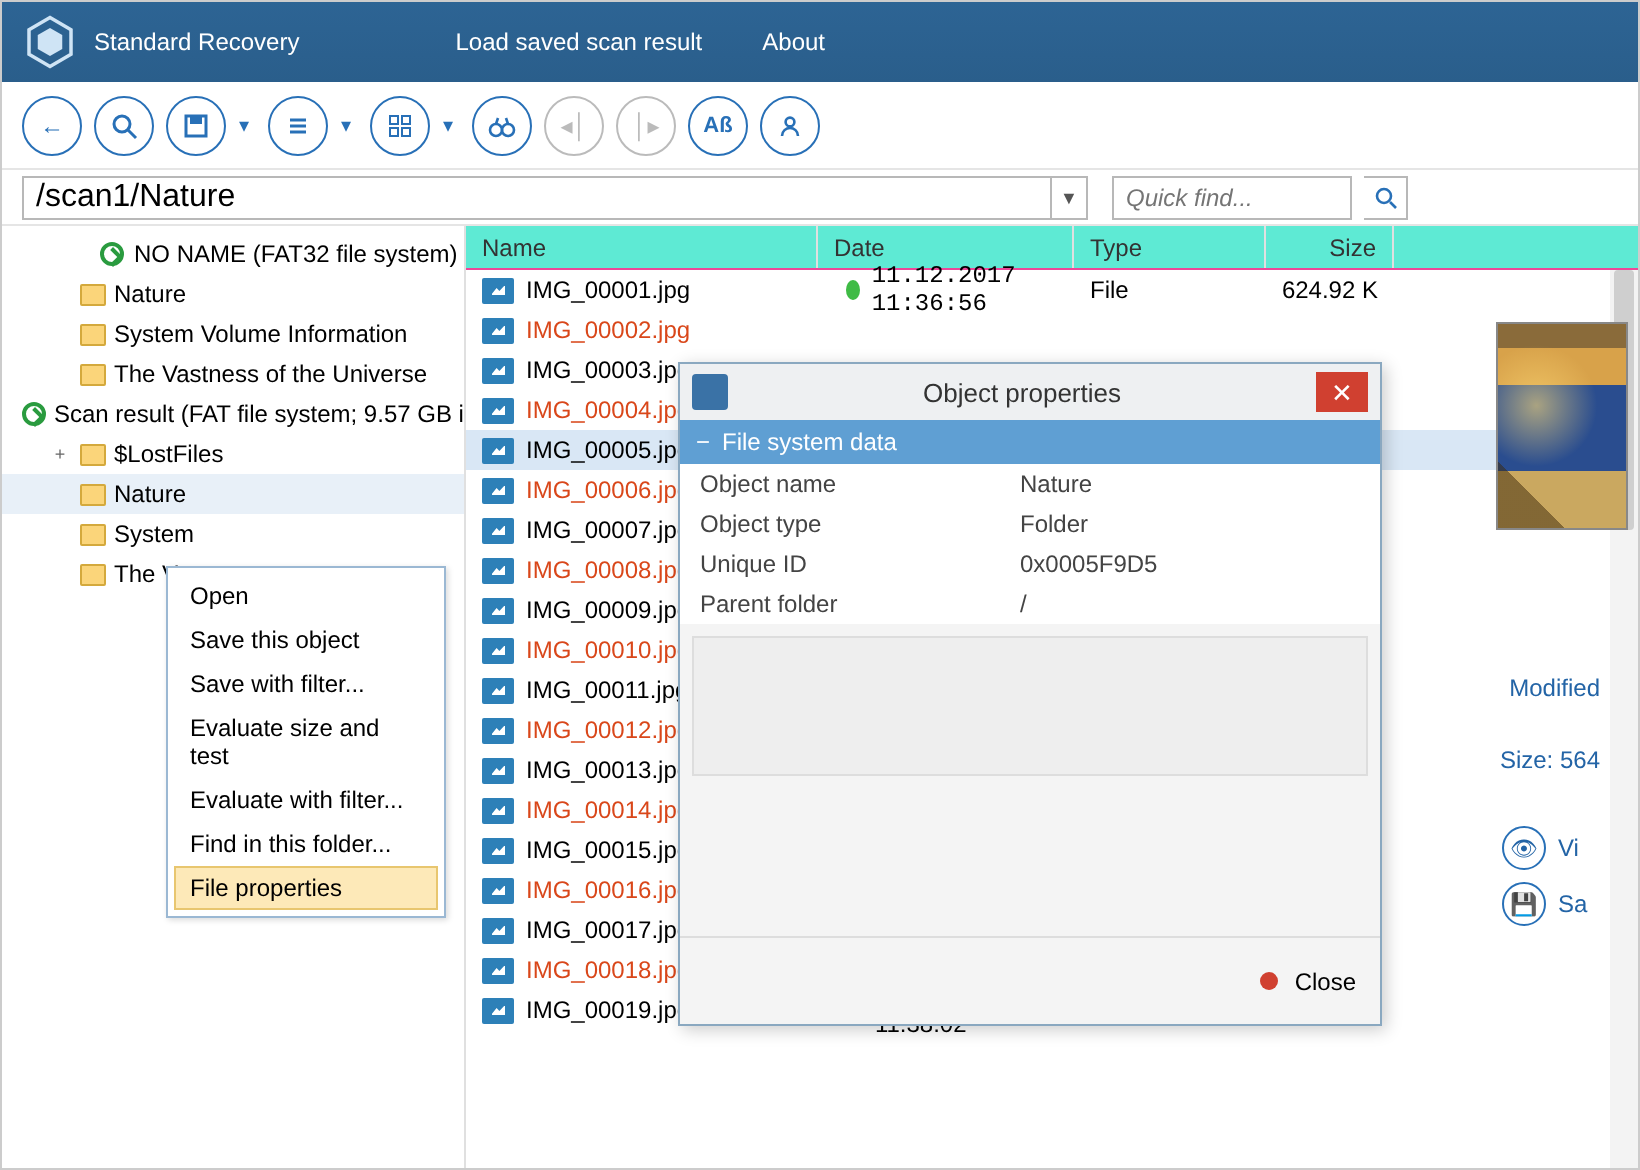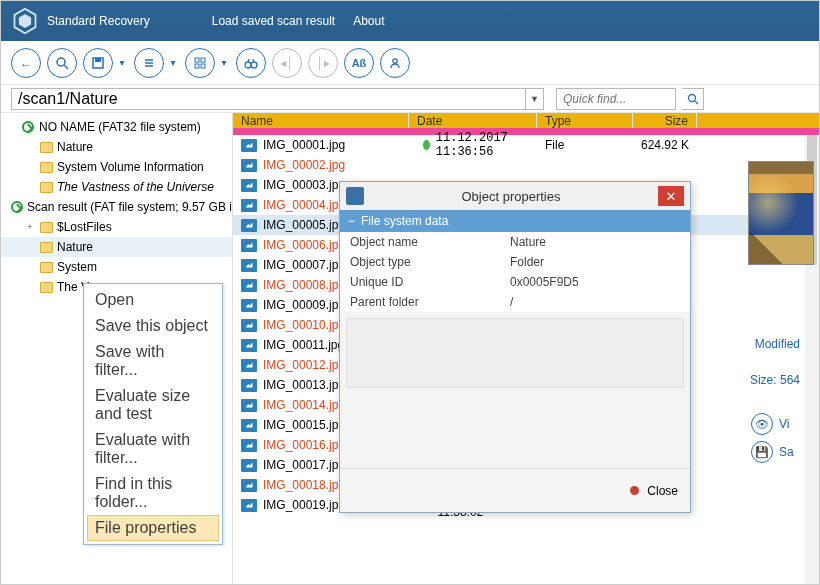--- a/index.html
+++ b/index.html
@@ -1,20 +1,20 @@
 <!DOCTYPE html>
 <html><head>
 <meta charset="utf-8">
 <style>
 *{box-sizing:border-box;margin:0;padding:0;font-family:"Segoe UI",Tahoma,sans-serif;font-size:12px}
 body{width:820px;height:585px;overflow:hidden;background:#fff;border:1px solid #ccc;position:relative}
 .header{background:linear-gradient(#2d6494,#2a5e8b);height:40px;display:flex;align-items:center;padding:0 10px;color:#fff}
 .header .logo{display:flex;align-items:center;gap:8px;font-size:17px;font-weight:400}
 .header .logo svg{width:28px;height:28px}
-.header .menu{display:flex;gap:18px;margin-left:62px;font-size:14px}
+.header .menu{display:flex;gap:30px;margin-left:78px;font-size:14px}
 .header .menu span{cursor:pointer}
 .toolbar{height:44px;display:flex;align-items:center;padding:0 10px;gap:6px;border-bottom:1px solid #e5e5e5;background:#fff}
 .tbtn{width:30px;height:30px;border:1.5px solid #2870b7;border-radius:50%;display:flex;align-items:center;justify-content:center;color:#2870b7;cursor:pointer;background:#fff}
 .tbtn.dis{border-color:#bbb;color:#bbb}
 .tdrop{width:12px;height:30px;display:flex;align-items:center;justify-content:center;color:#2870b7;cursor:pointer;margin-left:-3px}
 .tdrop::after{content:"▾";font-size:10px}
 .pathbar{height:28px;display:flex;align-items:center;padding:0 10px;gap:6px;border-bottom:1px solid #e5e5e5}
 .pathbar input.path{flex:0 0 515px;height:22px;border:1px solid #b8b8b8;padding:0 6px;font-size:16px}
 .pathbar .pdrop{width:18px;height:22px;border:1px solid #b8b8b8;border-left:none;display:flex;align-items:center;justify-content:center;font-size:9px;margin-left:-6px;color:#555;cursor:pointer}
 .pathbar .qf{width:120px;height:22px;border:1px solid #b8b8b8;padding:0 6px;font-style:italic;color:#888;margin-left:6px}
@@ -22,35 +22,35 @@
 .main{display:flex;height:calc(100% - 112px)}
 .tree{width:232px;border-right:1px solid #e0e0e0;padding:4px 0;overflow:hidden;position:relative}
 .trow{display:flex;align-items:center;height:20px;padding-left:6px;gap:4px;white-space:nowrap;cursor:pointer}
 .trow .exp{width:10px;font-size:9px;color:#666;text-align:center}
 .trow .ico{width:14px;display:flex;align-items:center;justify-content:center}
 .folder-ico{width:13px;height:11px;background:#fbd57a;border:1px solid #d4a93c;border-radius:1px}
 .disk-ico{width:12px;height:12px;border:2px solid #2a9b3f;border-radius:50%;position:relative}
 .disk-ico::after{content:"";position:absolute;width:5px;height:5px;border-top:2px solid #2a9b3f;border-right:2px solid #2a9b3f;transform:rotate(45deg);top:2px;left:1px}
 .trow.sel{background:#e8f0f8}
 .files{flex:1;overflow:hidden;position:relative}
-.fhdr{display:flex;height:22px;align-items:center;border-bottom:7px solid #ec4899;background:#eab308;font-size:12px;color:#333}
+.fhdr{display:flex;height:22px;align-items:center;border-bottom:1px solid #ec4899;background:#5eead4;font-size:12px;color:#333}
 .fhdr div{padding:0 8px;border-right:1px solid #e0e0e0;height:100%;display:flex;align-items:center}
 .c-name{width:176px}.c-date{width:128px}.c-type{width:96px}.c-size{width:64px;justify-content:flex-end}
 .frow{display:flex;height:20px;align-items:center;font-size:12px}
 .frow .c-name{display:flex;align-items:center;gap:6px;padding-left:8px}
 .frow .img-ico{width:16px;height:13px;background:#2d80b8;border-radius:1px;display:flex;align-items:center;justify-content:center}
 .frow .img-ico::after{content:"";width:7px;height:5px;background:#fff;clip-path:polygon(0 100%,40% 30%,60% 60%,100% 0,100% 100%)}
 .frow .dot{width:10px;height:10px;border-radius:50%;margin-left:6px}
 .frow .dot.g{background:#3fbb45}.frow .dot.y{background:#f7c948}
 .frow.red{color:#d9471a}
 .frow .c-date,.frow .c-type{padding:0 8px}
 .frow .c-size{padding-right:8px;text-align:right;justify-content:flex-end;display:flex}
 .frow.sel{background:#d9e7f5}
 .ctx{position:absolute;left:82px;top:282px;width:140px;background:#fff;border:1px solid #9bb8d3;box-shadow:1px 1px 3px rgba(0,0,0,.15);z-index:5;padding:3px}
-.ctx div{padding:4px 8px;font-size:16px;cursor:pointer;color:#404040}
+.ctx div{padding:4px 8px;font-size:12px;cursor:pointer;color:#000000}
 .ctx div.hl{background:#fde9b8;border:1px solid #e8c66f;padding:3px 7px}
 .props{position:absolute;left:338px;top:180px;width:352px;height:332px;background:#f4f4f4;border:1px solid #8aa8c0;box-shadow:2px 2px 8px rgba(0,0,0,.2);z-index:10;display:flex;flex-direction:column}
 .props .ptitle{height:28px;background:#eef0f2;display:flex;align-items:center;padding:0 6px;position:relative}
 .props .ptitle .pt{flex:1;text-align:center;font-size:13px;color:#333}
 .props .ptitle .pico{width:18px;height:18px;background:#3a72a6;border-radius:2px}
 .props .pclose{width:26px;height:20px;background:#d04030;color:#fff;display:flex;align-items:center;justify-content:center;cursor:pointer;font-size:13px}
 .props .psec{background:#5f9fd3;color:#fff;padding:4px 8px;font-size:12px;display:flex;align-items:center;gap:6px}
 .props .pbody{background:#fff;flex:0 0 auto}
 .props .prow{display:flex;padding:3px 10px;font-size:12px;color:#444}
 .props .prow .k{width:160px}
@@ -141,42 +141,42 @@
   <div class="qfbtn">
       <svg width="12" height="12" viewBox="0 0 12 12">
         <circle cx="5" cy="5" r="3.5" fill="none" stroke="#2870b7" stroke-width="1.3"></circle>
         <line x1="8" y1="8" x2="11" y2="11" stroke="#2870b7" stroke-width="1.3"></line>
       </svg>
     </div>
 </div>
 
 <div class="main">
   <div class="tree" id="tree">
-      <div class="trow" style="padding-left: 6px;">
+      <div class="trow" style="padding-left: 6px; margin-left: 28px;">
         <span class="exp"></span>
         <span class="ico">
           <div class="disk-ico"></div>
         </span>
         <span>NO NAME (FAT32 file system)</span>
       </div>
       <div class="trow" style="padding-left: 24px;">
         <span class="exp"></span>
         <span class="ico">
           <div class="folder-ico"></div>
         </span>
         <span>Nature</span>
       </div>
       <div class="trow" style="padding-left: 24px;">
         <span class="exp"></span>
         <span class="ico">
           <div class="folder-ico"></div>
         </span>
         <span>System Volume Information</span>
       </div>
-      <div class="trow" style="padding-left: 24px; font-style: italic;">
+      <div class="trow" style="padding-left: 24px;">
         <span class="exp"></span>
         <span class="ico">
           <div class="folder-ico"></div>
         </span>
         <span>The Vastness of the Universe</span>
       </div>
       <div class="trow" style="padding-left: 6px;">
         <span class="exp"></span>
         <span class="ico">
           <div class="disk-ico"></div>

